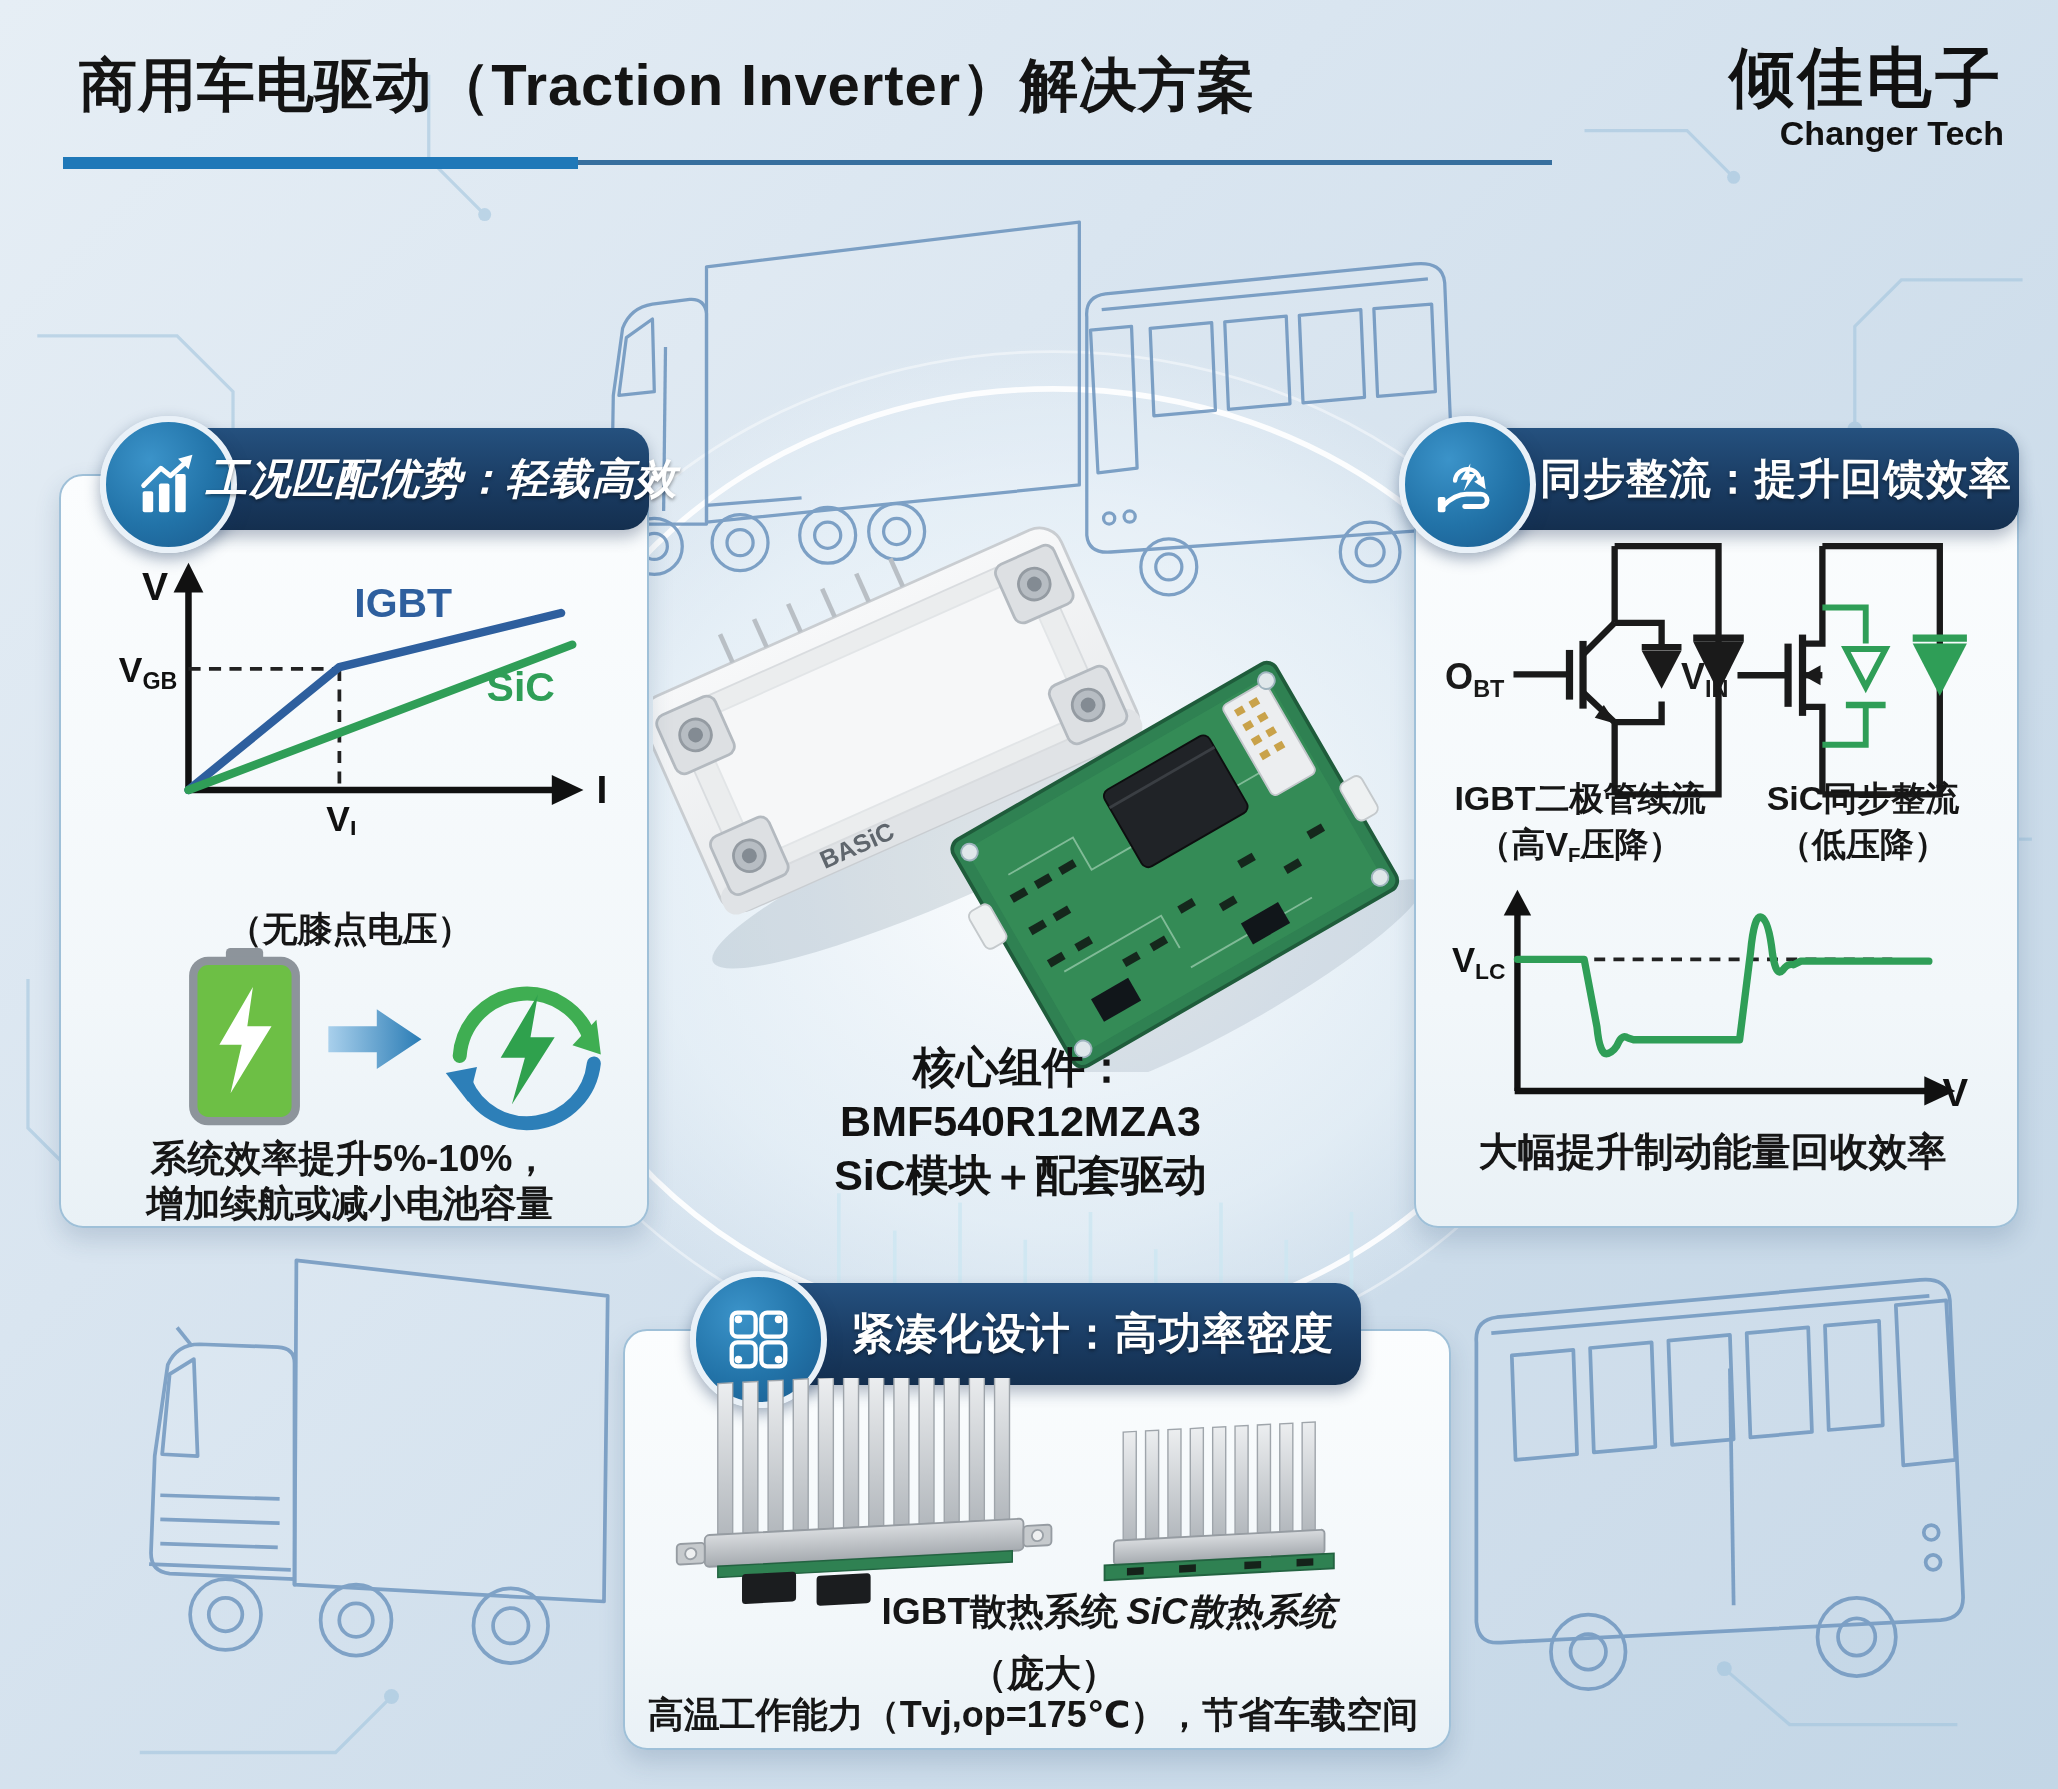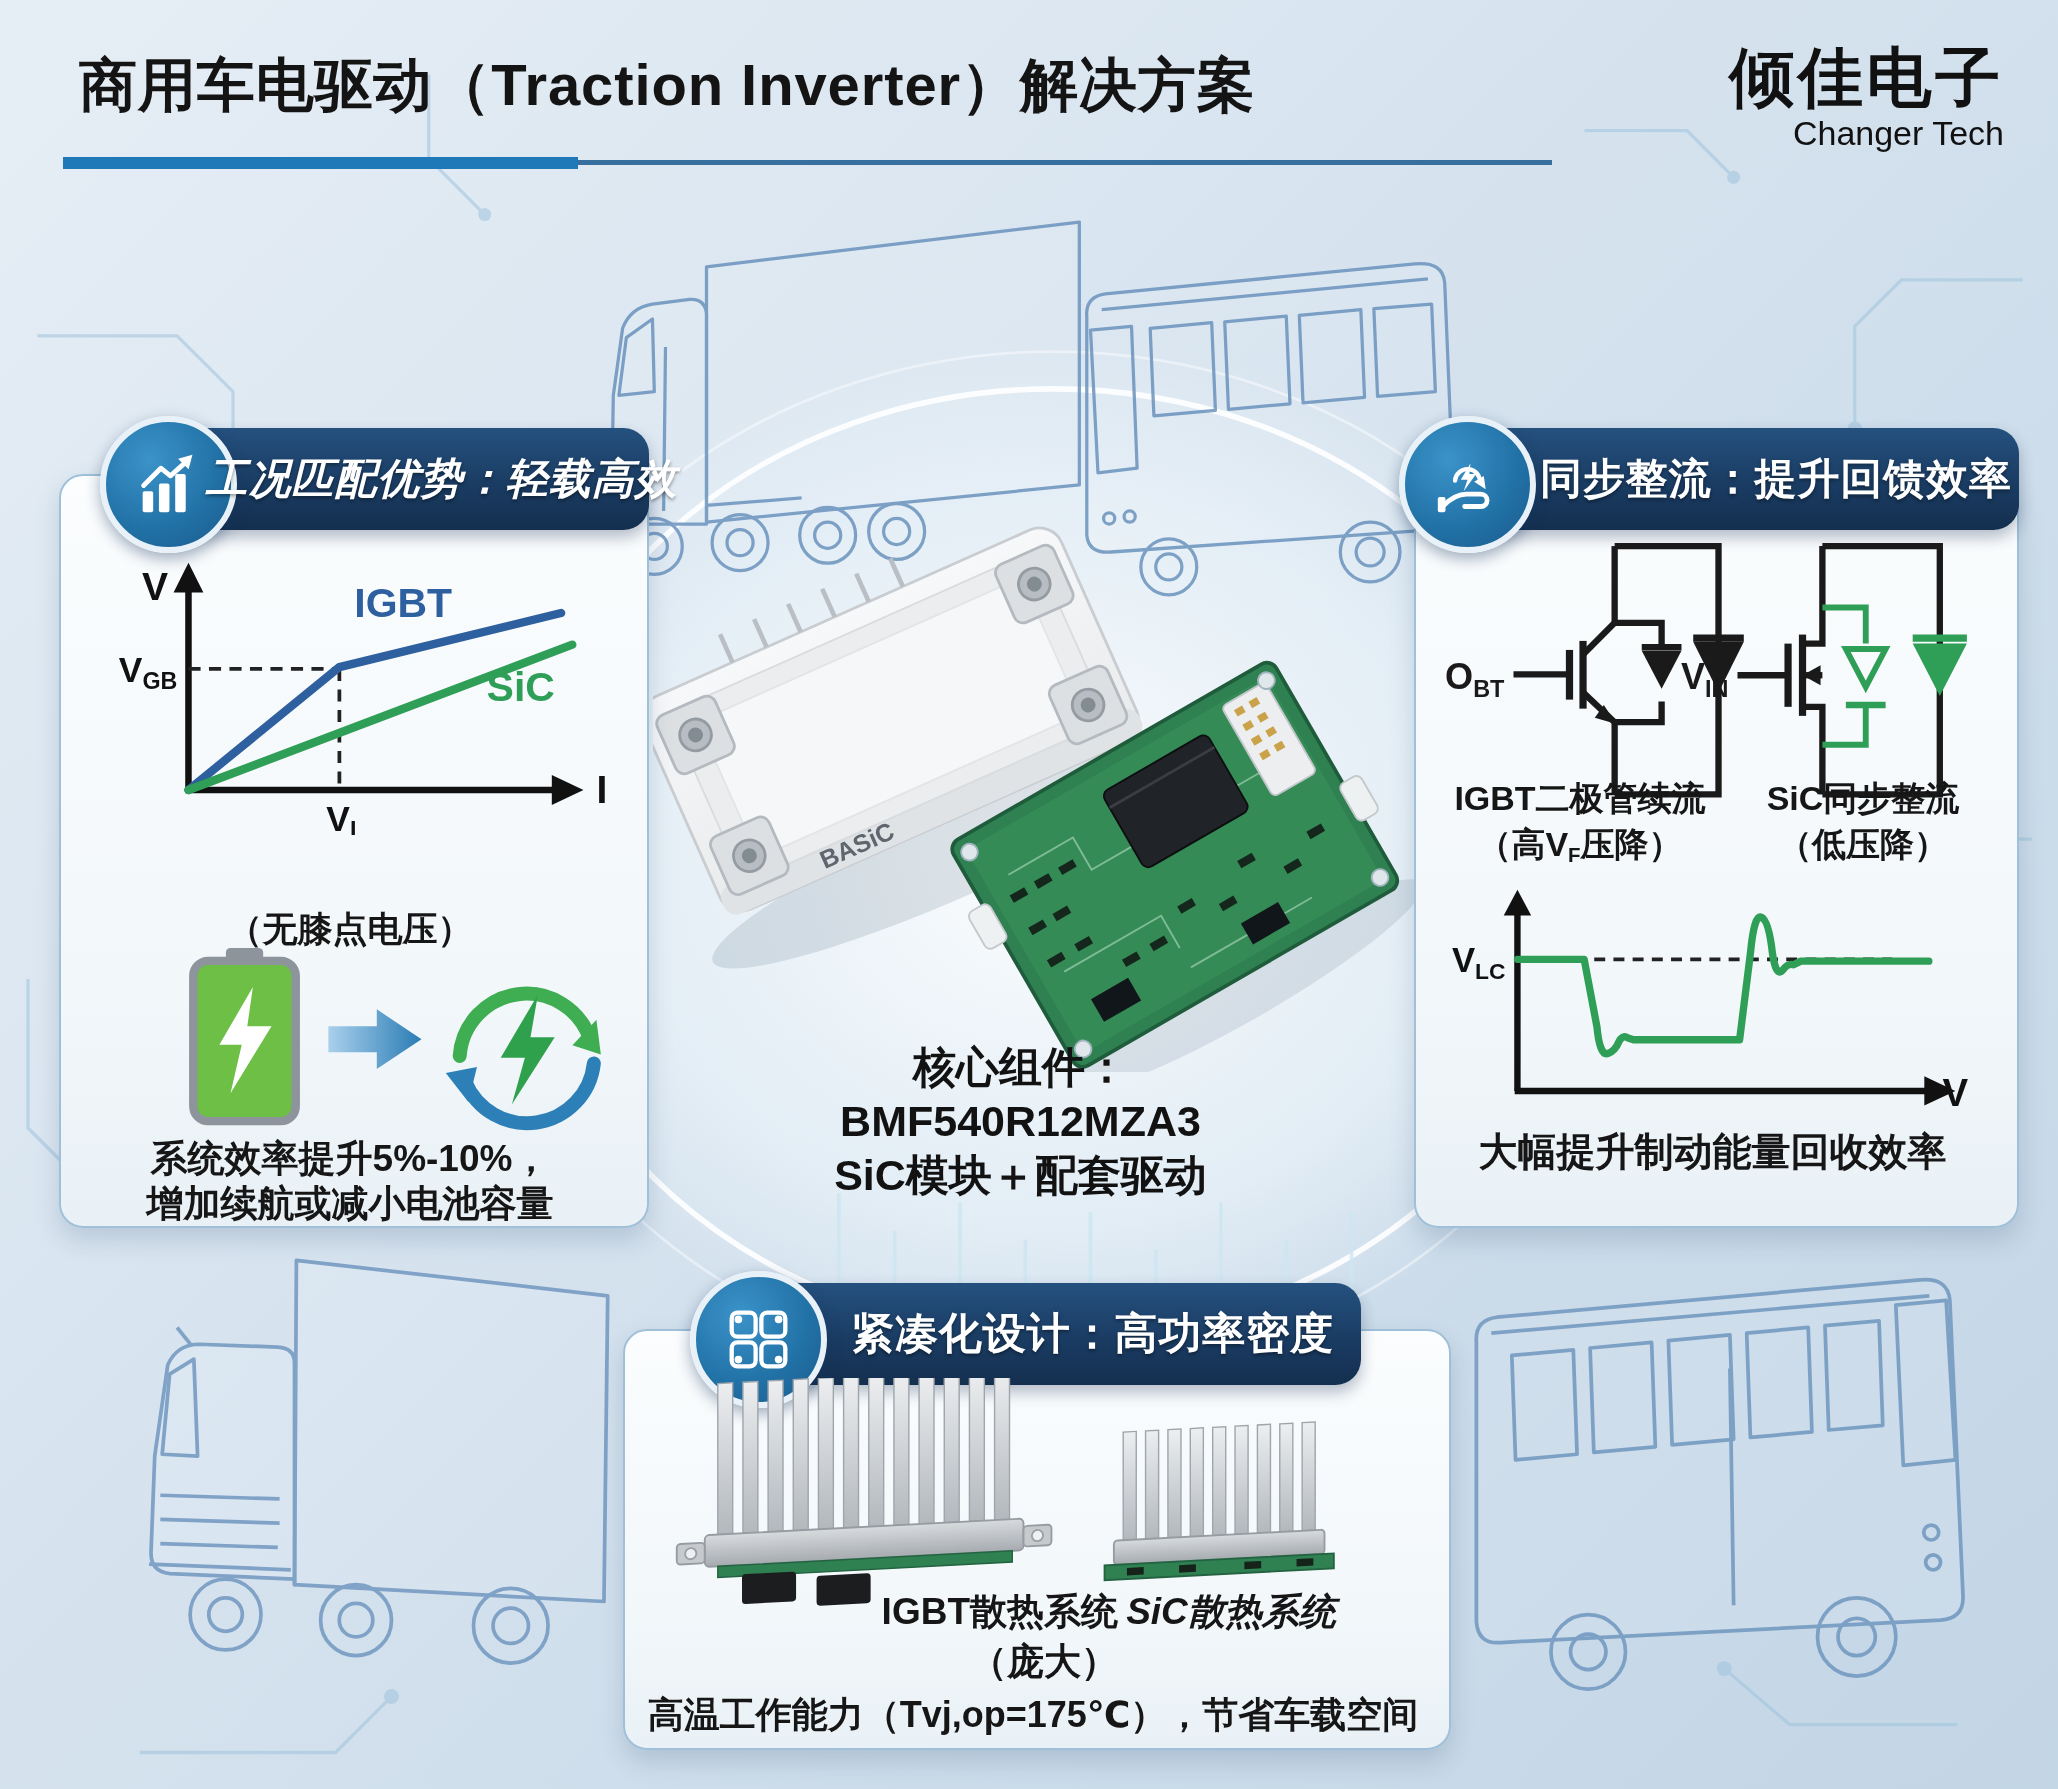--- a/index.html
+++ b/index.html
@@ -5,21 +5,21 @@
   html,body{margin:0;padding:0;}
   body{width:2058px;height:1790px;font-family:"Liberation Sans","DejaVu Sans",sans-serif;}
   .stage{position:relative;width:2058px;height:1790px;overflow:hidden;
     background:linear-gradient(135deg,#e6eef5 0%,#d9e5f0 35%,#ccdcea 70%,#c3d6e6 100%);}
   .abs{position:absolute;}
   .bg-svg{position:absolute;left:0;top:0;width:2058px;height:1790px;}
 
   
   .title{position:absolute;left:79px;top:47px;font-size:58px;font-weight:700;color:#141414;letter-spacing:0.9px;}
   .logo-cn{position:absolute;right:54px;top:34px;font-size:65px;font-weight:700;color:#111;letter-spacing:3.7px;}
-  .logo-en{position:absolute;right:54px;top:114px;font-size:34px;font-weight:400;color:#111;}
+  .logo-en{position:absolute;right:54px;top:114px;font-size:34px;font-weight:700;color:#111;}
   .rule-thick{position:absolute;left:63px;top:157px;width:515px;height:12px;background:#1f78b8;}
   .rule-thin{position:absolute;left:578px;top:160px;width:974px;height:4.7px;background:#376f9e;}
 
   
   .panel{position:absolute;}
   .card{position:absolute;left:7.5px;right:0;top:50px;bottom:0;
     background:linear-gradient(180deg,#fbfdfe 0%,#f2f7fa 70%,#e9f1f6 100%);
     border:2.8px solid #9fc0d8;border-radius:24px;box-shadow:0 11.2px 24px rgba(40,70,110,0.18);}
   .hwrap{position:absolute;top:0;height:110px;}
   .hbar{position:absolute;left:41px;right:0;top:3.7px;bottom:3.7px;border-radius:56px 28px 28px 56px;
@@ -509,21 +509,21 @@
         <rect x="-20" y="142" width="246" height="16" fill="#2f8152" stroke="#236341" stroke-width="2"></rect>
         <rect x="4" y="146" width="18" height="8" fill="#15231a"></rect>
           <rect x="60" y="146" width="18" height="8" fill="#15231a"></rect>
         <rect x="130" y="146" width="18" height="8" fill="#15231a"></rect>
           <rect x="186" y="146" width="18" height="8" fill="#15231a"></rect>
       </g>
     </svg>
 
     <div class="capcol" style="left:56px;top:308px;width:447px;text-align:right;">
       <div class="l1" style="font-size:37px;">IGBT散热系统</div>
-      <div class="l2" style="font-size:37px;">（庞大）</div>
+      <div class="l2" style="font-size:37px;margin-top:12px;">（庞大）</div>
     </div>
     <div class="capcol" style="left:420px;top:308px;width:392px;font-style:italic;">
       <div class="l1" style="font-size:37px;">SiC散热系统</div>
     </div>
     <div class="note" style="left:0;width:100%;top:412px;font-size:36px;">高温工作能力（Tvj,op=175℃），节省车载空间</div>
   </div>
 
 </div>
 
 

